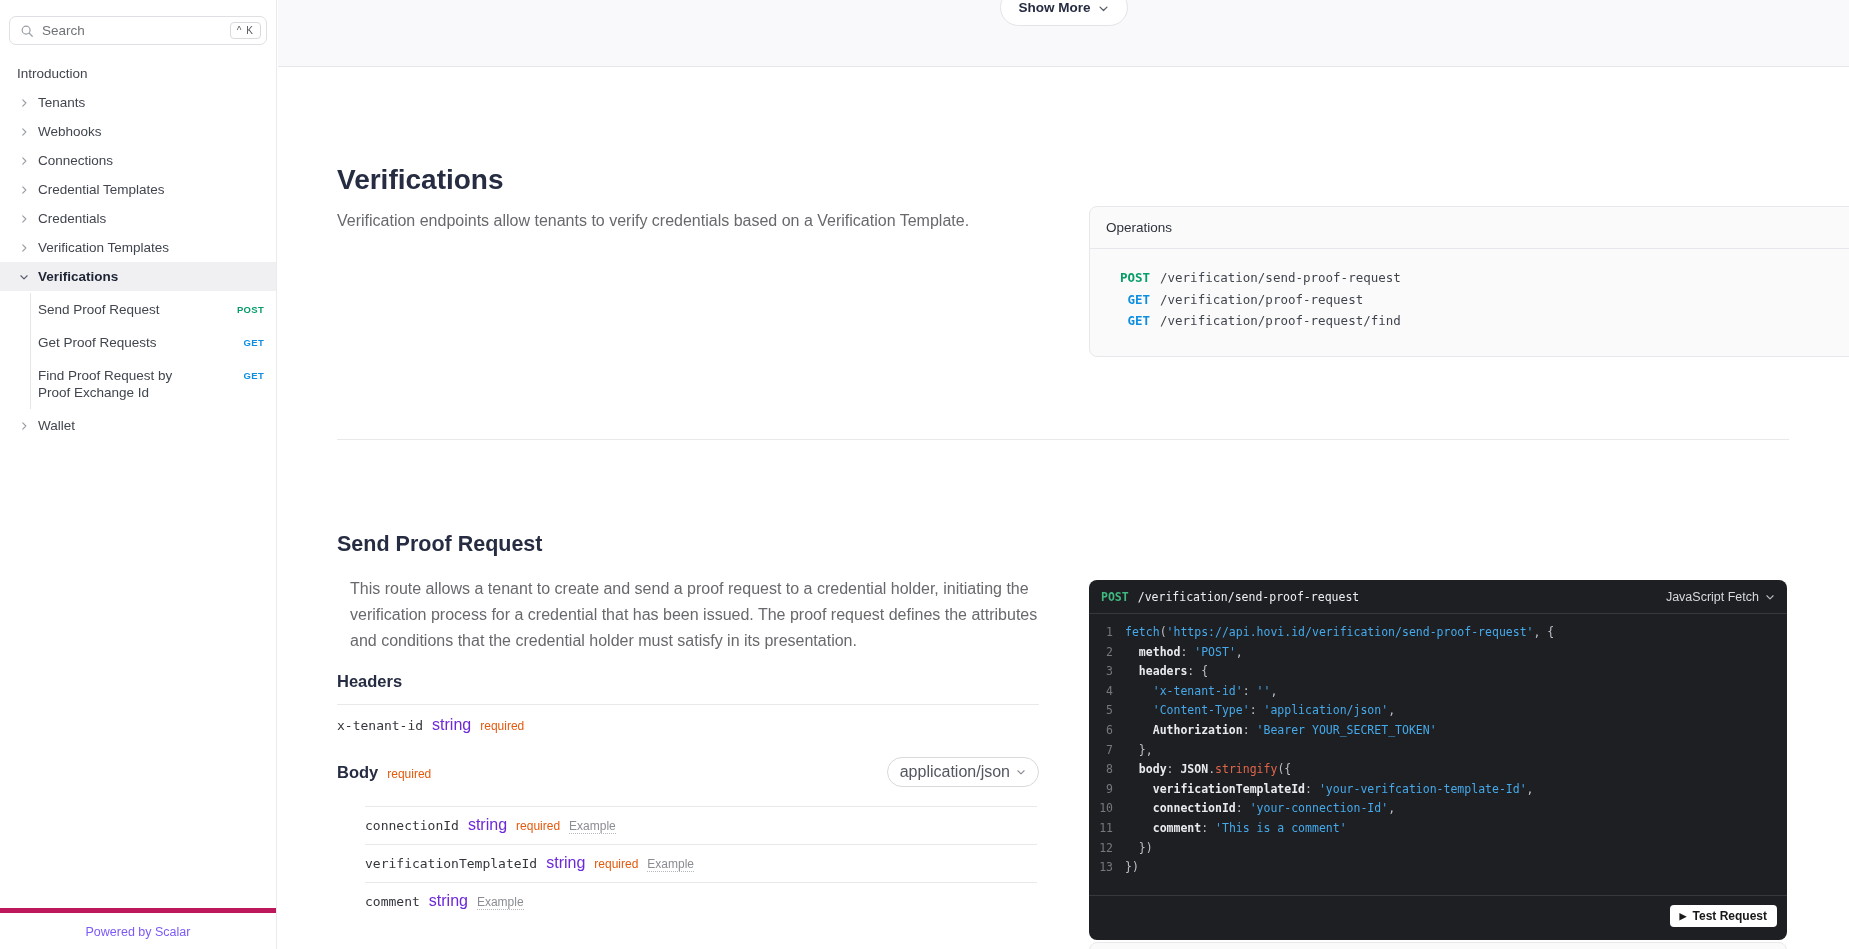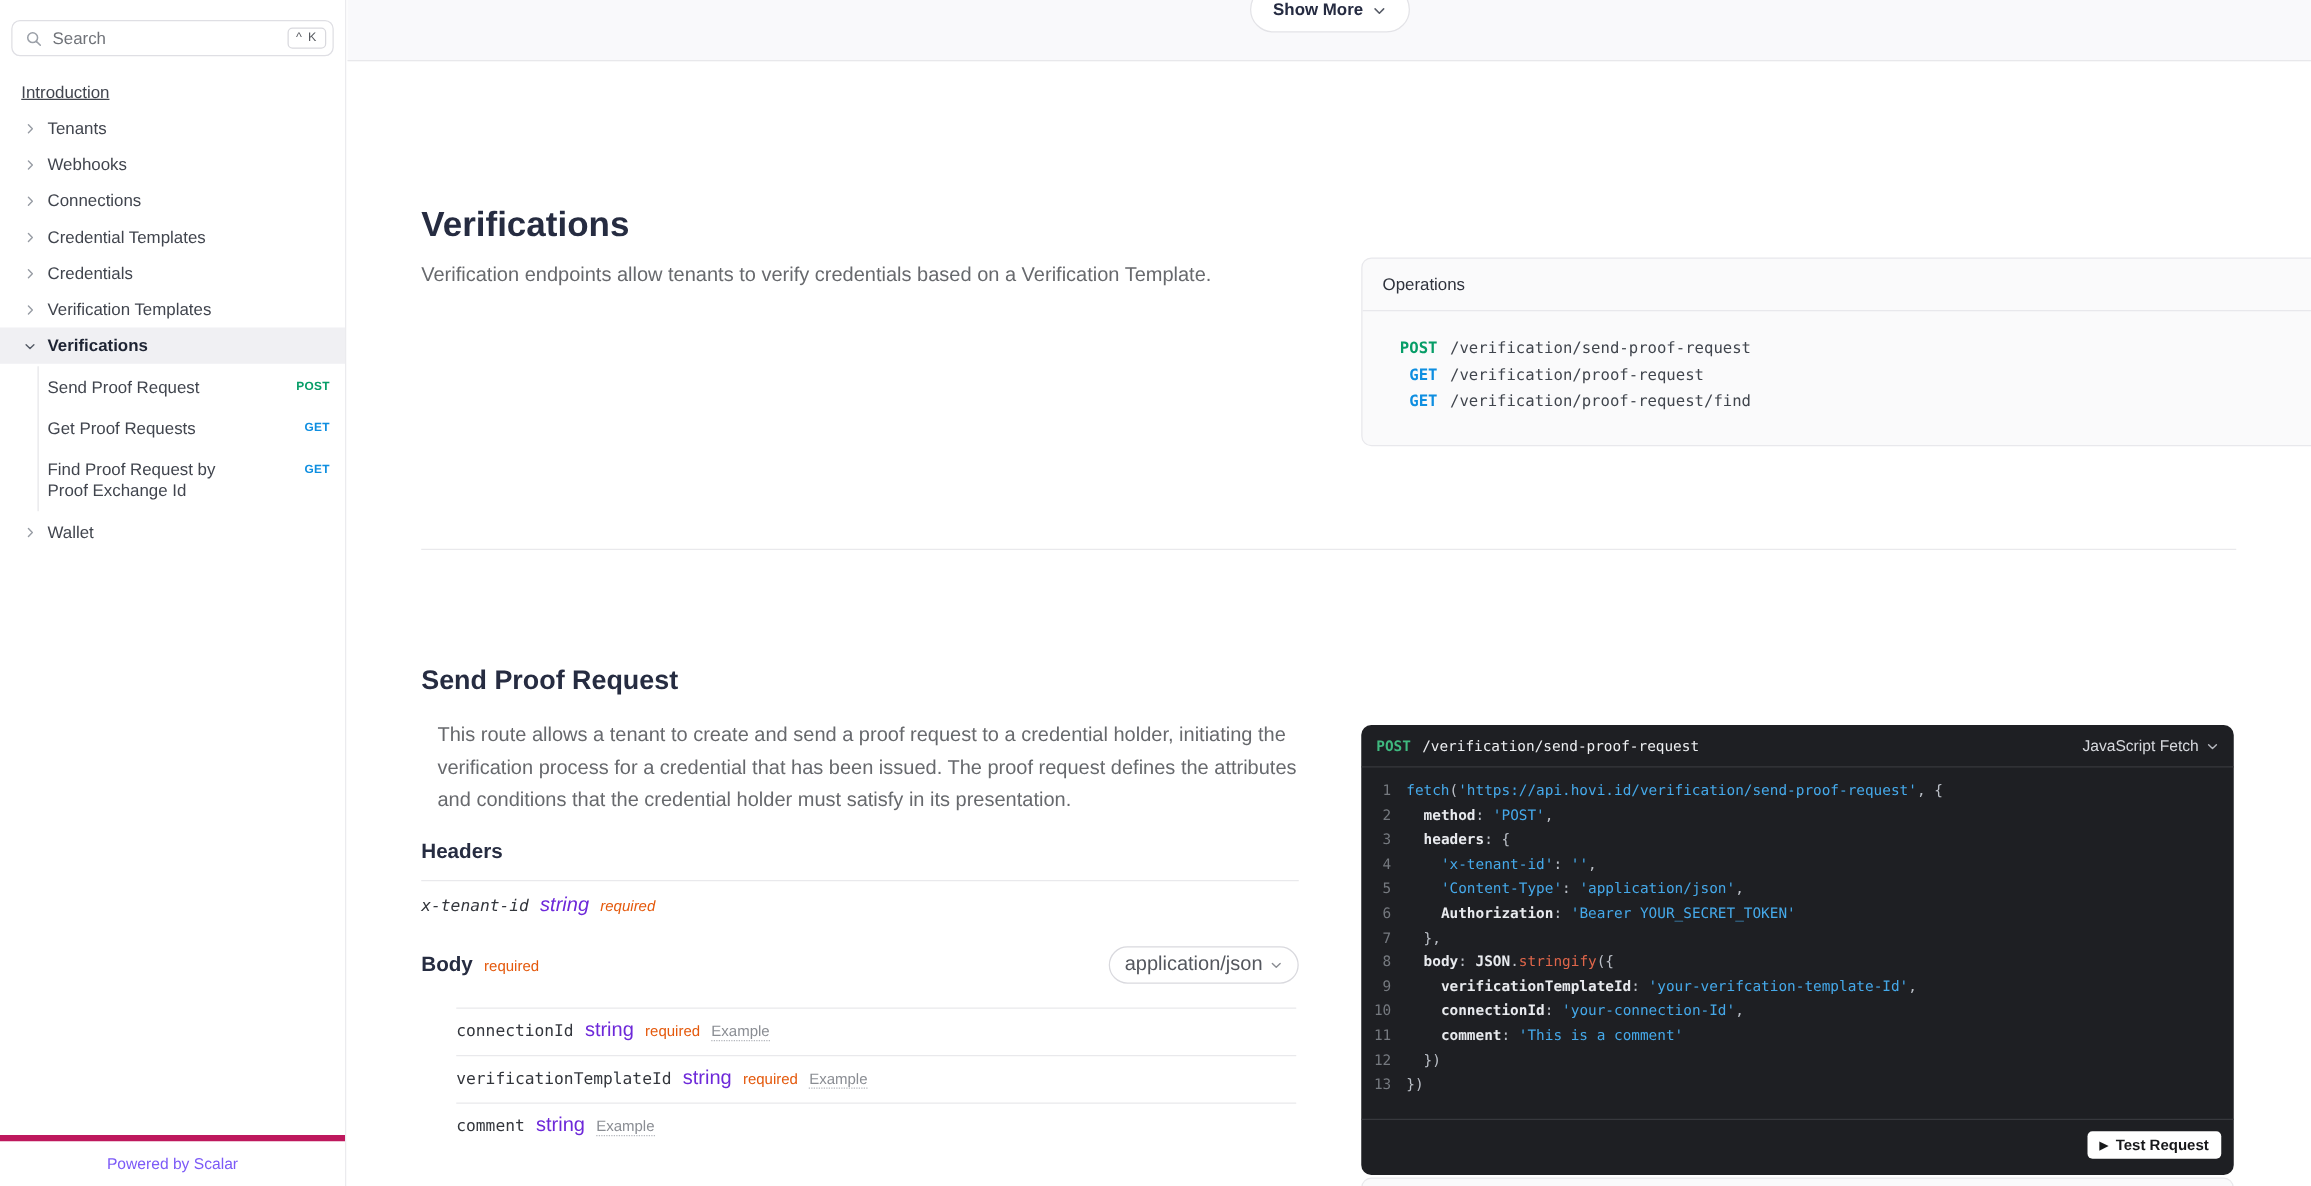--- a/index.html
+++ b/index.html
@@ -8,35 +8,35 @@
 
   
   .sidebar { position:absolute; left:0; top:0; width:277px; height:949px; background:#fff; border-right:1px solid #ebebee; display:flex; flex-direction:column; }
   .search-wrap { padding:16px 9px 4px 9px; }
   .search-box { display:flex; align-items:center; gap:8px; height:29px; border:1px solid #dfdfe4; border-radius:7px; padding:0 5px 0 10px; background:#fff; cursor:pointer; }
   .s-icon { color:#9ba0a8; display:flex; }
   .s-ph { flex:1; font-size:13.5px; color:#6f7278; }
   .s-kbd { font-size:10px; color:#55585e; border:1px solid #d9d9de; border-radius:4px; padding:2px 6px; background:#fff; letter-spacing:1px; }
   .nav { margin-top:10px; flex:1; overflow:hidden; }
   .nav-item { display:flex; align-items:center; gap:9px; padding:7px 10px 7px 19px; font-size:13.5px; color:#41454e; cursor:pointer; }
-  .nav-item.no-chev { padding-left:17px;text-decoration:underline; }
+  .nav-item.no-chev { padding-left:17px; }
   .nav-item .chev { width:10px; display:flex; color:#979ca4; flex-shrink:0; }
   .nav-item.active { background:#f0f0f3; color:#1e2433; font-weight:bold; }
   .nav-item.active .chev { color:#555b66; }
   .sub-list { margin:2px 0 2px 30px; border-left:1px solid #e6e6e9; padding-left:7px; }
   .sub-item { display:flex; align-items:flex-start; padding:8px 12px 8px 0; cursor:pointer; }
   .sub-label { flex:1; font-size:13.5px; color:#41454e; max-width:152px; line-height:17px; }
   .badge { margin-left:auto; font-size:9.5px; font-weight:bold; letter-spacing:.3px; padding-top:3px; font-family:"Liberation Sans", sans-serif; }
   .badge.m-post { color:#069d67; }
   .badge.m-get { color:#0e8ee0; }
   .side-footer { border-top:5px solid #be185d; padding:9px 9px;text-align:center; }
   .powered { font-size:12.5px; color:#7c5af7; text-decoration:none; cursor:pointer; }
 
   
-  .topstrip { position:absolute; left:278px; top:0; width:1571px; height:49px; background:#f9f9fb; border-bottom:1px solid #e8e8eb; }
+  .topstrip { position:absolute; left:278px; top:0; width:1571px; height:67px; background:#f9f9fb; border-bottom:1px solid #e8e8eb; }
   .show-more { position:absolute; left:50%; transform:translateX(-50%); top:-11px; height:37px; display:flex; align-items:center; gap:7px; padding:0 18px; background:#fff; border:1px solid #e3e3e7; border-radius:19px; font-size:13.5px; font-weight:bold; color:#252b41; font-family:"Liberation Sans", sans-serif; cursor:pointer; }
   .show-more .chev-d { display:flex; color:#565b66; padding-top:1px; }
 
   
   .h1 { position:absolute; left:337px; top:164px; font-size:28px; font-weight:bold; color:#262c41; }
   .lead { position:absolute; left:337px; top:212px; font-size:16px; color:#67696d; }
   .divider { position:absolute; left:337px; top:439px; width:1452px; height:1px; background:#e9e9ec; }
   .h2 { position:absolute; left:337px; top:532px; font-size:21.5px; font-weight:bold; color:#262c41; }
   .desc2 { position:absolute; left:337px; top:576px; width:706px; font-size:16px; line-height:26px; color:#67696d;margin-left:13px; }
 
@@ -46,21 +46,21 @@
   .ops-body { padding:18px 16px 24px 16px; }
   .op-row { display:flex; gap:10px; font-family:"DejaVu Sans Mono", monospace; font-size:12.5px; line-height:21.5px; cursor:pointer; }
   .op-method { width:44px; text-align:right; font-weight:bold; flex-shrink:0; }
   .op-method.m-post { color:#069d67; }
   .op-method.m-get { color:#0e8ee0; }
   .op-path { color:#40454d; }
 
   
   .h3block { position:absolute; left:337px; top:672px; width:702px; border-bottom:1px solid #e9e9ec; padding-bottom:13px; }
   .h3 { font-size:16.5px; font-weight:bold; color:#262c41; display:inline; }
-  .hdr-row { position:absolute; left:337px; top:716px; display:flex; align-items:baseline; gap:9px;font-style:italic; }
+  .hdr-row { position:absolute; left:337px; top:716px; display:flex; align-items:baseline; gap:9px; }
   .p-name { font-family:"DejaVu Sans Mono", monospace; font-size:13px; color:#33363c; }
   .p-type { font-size:16px; color:#6d28d9; }
   .p-req { font-size:12px; color:#e4590c; }
   .p-example { font-size:12px; color:#8a8d93; border-bottom:1px dotted #b4b7bd; cursor:pointer; }
   .body-row { position:absolute; left:337px; top:757px; width:702px; display:flex; align-items:center; }
   .body-left { display:flex; align-items:baseline; gap:9px; }
   .ct-pill { margin-left:auto; display:flex; align-items:center; gap:6px; border:1px solid #d9d9de; border-radius:15px; padding:5px 12px; font-size:16px; color:#54575e; background:#fff; cursor:pointer; }
   .ct-pill .chev-d { display:flex; color:#8a8d93; }
   .params { position:absolute; left:365px; top:806px; width:672px; }
   .param-row { display:flex; align-items:baseline; gap:9px; border-top:1px solid #e9e9ec; padding:9px 0 10px 0; }

